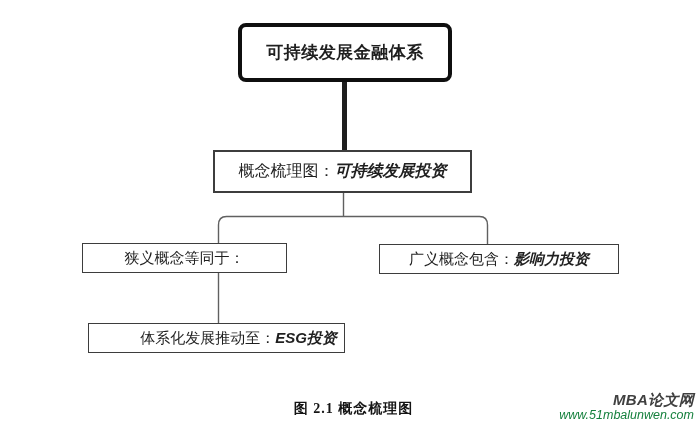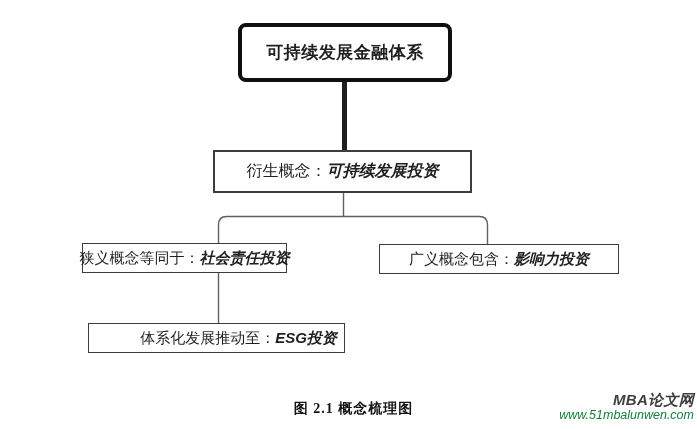--- a/index.html
+++ b/index.html
@@ -91,27 +91,26 @@
     <path d="M 218.5 244 L 218.5 225 Q 218.5 216.5 226.5 216.5 L 479.5 216.5 Q 487.5 216.5 487.5 225 L 487.5 245" fill="none" stroke="#606060" stroke-width="1.4"></path>
 
     <line x1="218.5" y1="273" x2="218.5" y2="324" stroke="#606060" stroke-width="1.4"></line>
   </svg>
 
   <div class="node root-box">
     <span>可持续发展金融体系</span>
   </div>
 
   <div class="node derived-box">
-    <span>衍生概念：</span>
+    <span>概念梳理图：</span>
       <span class="bold-part">可持续发展投资</span>
   </div>
 
   <div class="node small-box narrow-box">
     <span>狭义概念等同于：</span>
-      <span class="bold-part">社会责任投资</span>
   </div>
 
   <div class="node small-box broad-box">
     <span>广义概念包含：</span>
       <span class="bold-part">影响力投资</span>
   </div>
 
   <div class="node small-box esg-box">
     <span>体系化发展推动至：</span>
       <span class="bold-part">ESG投资</span>

